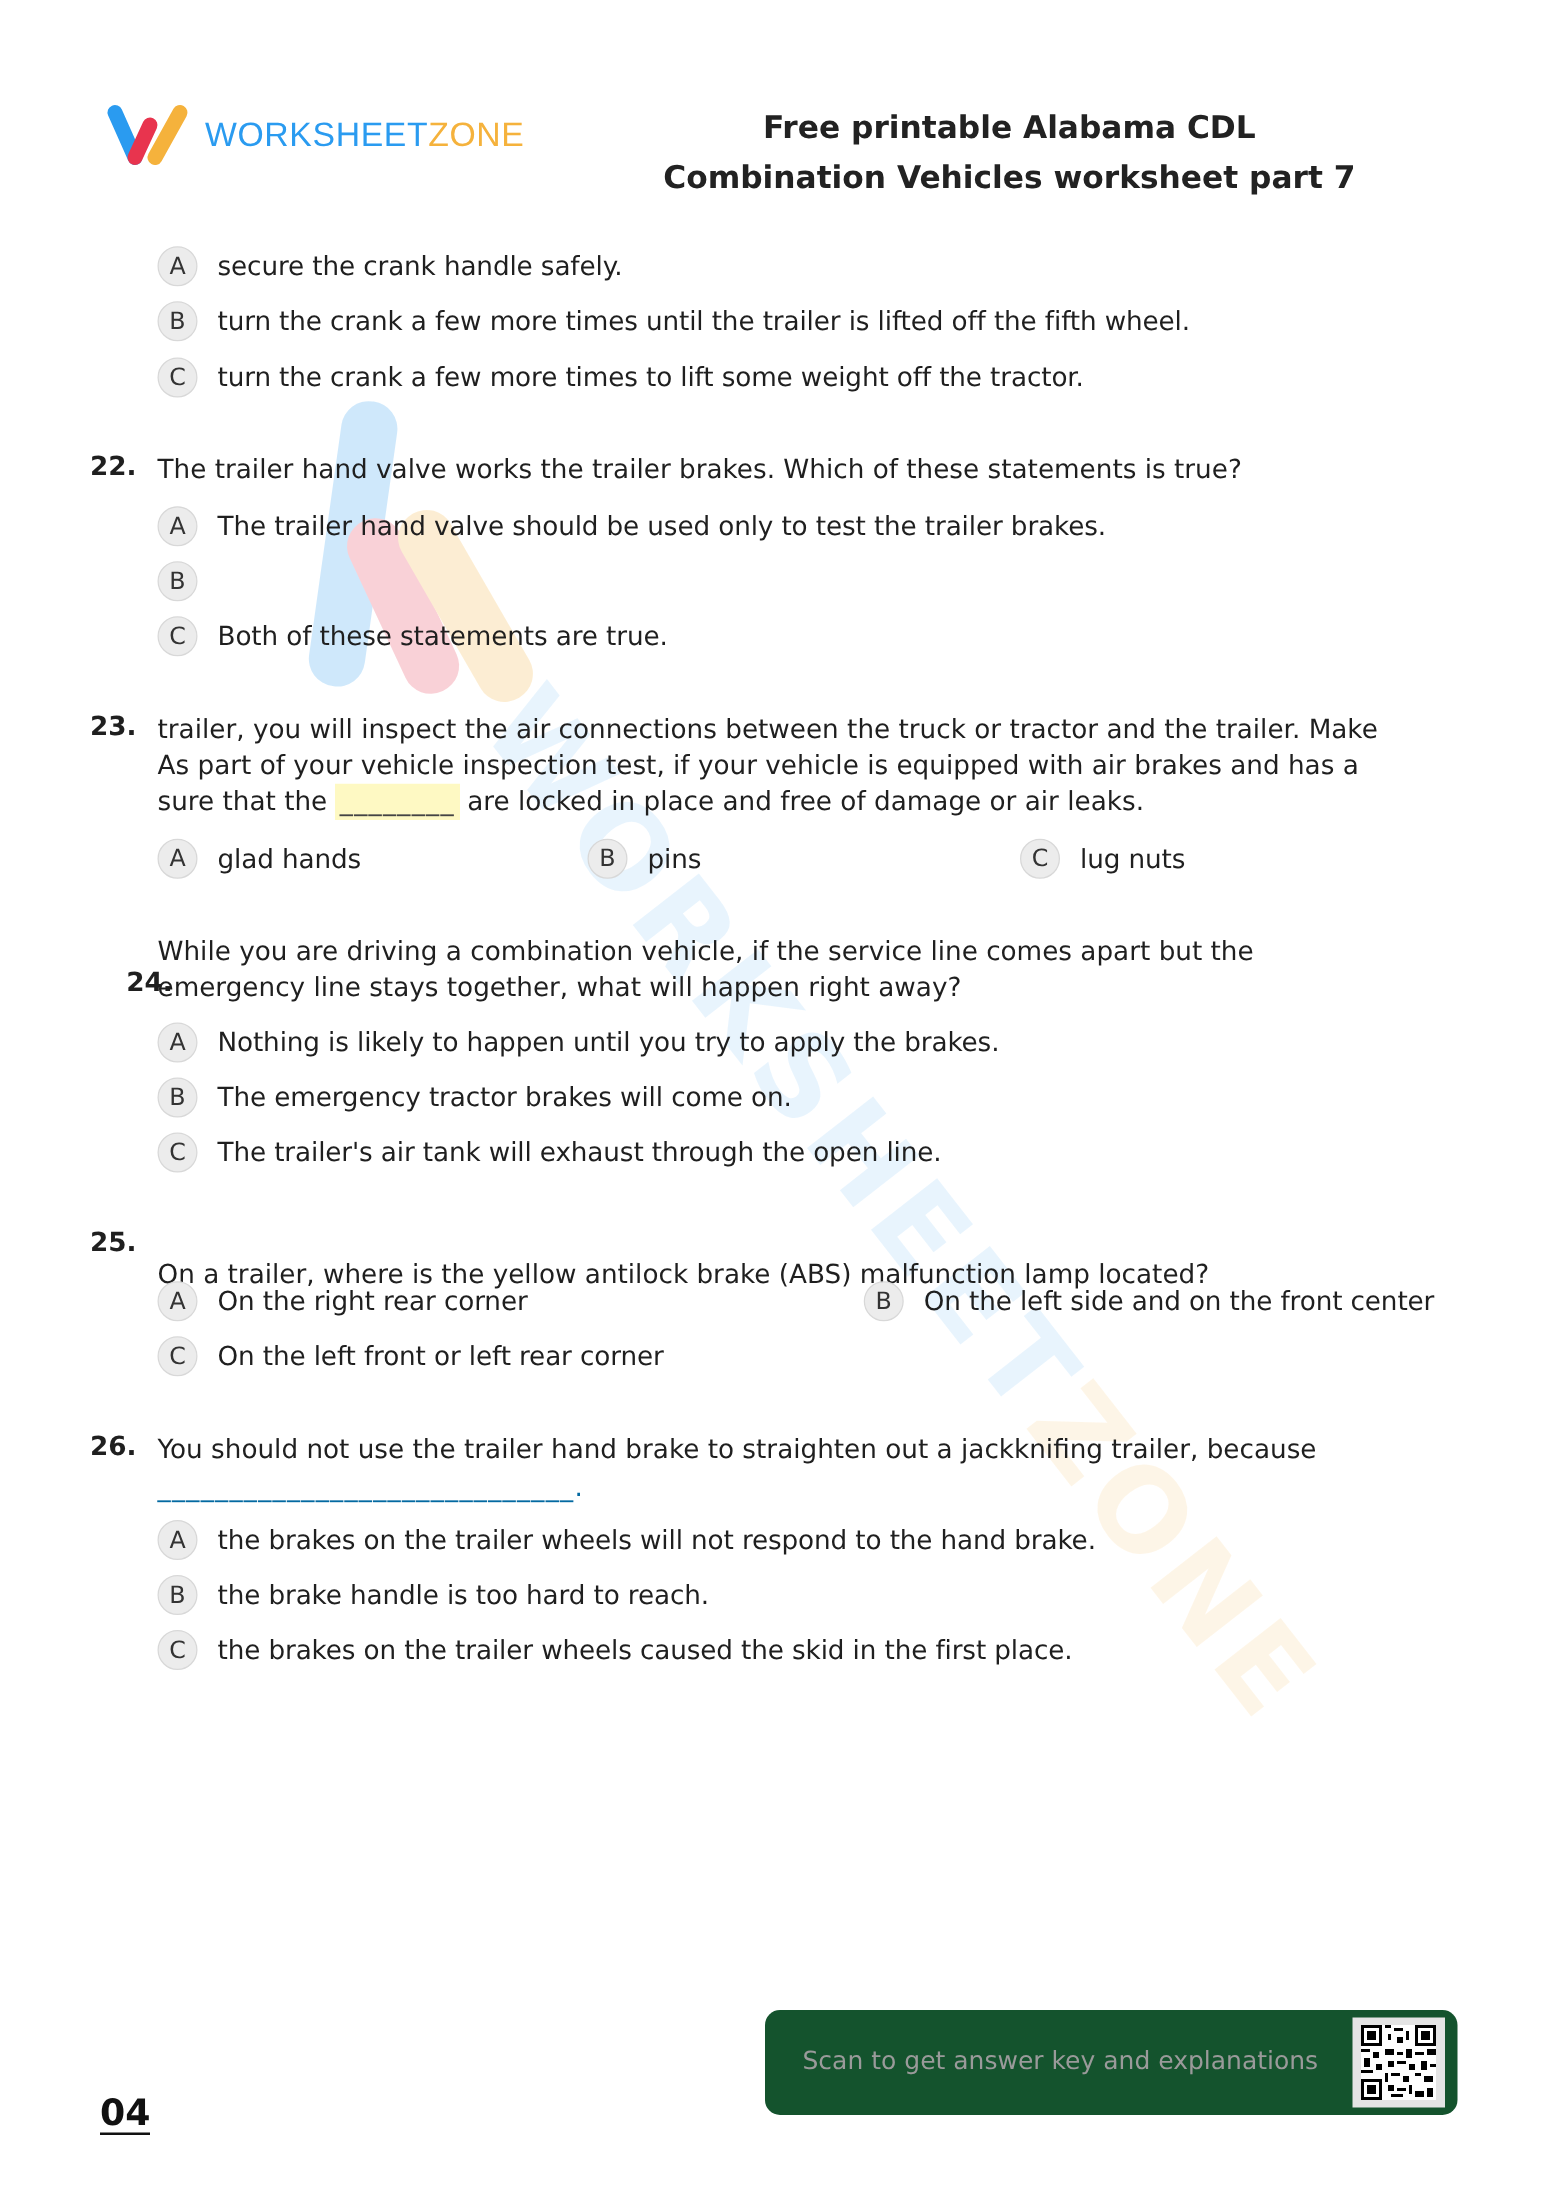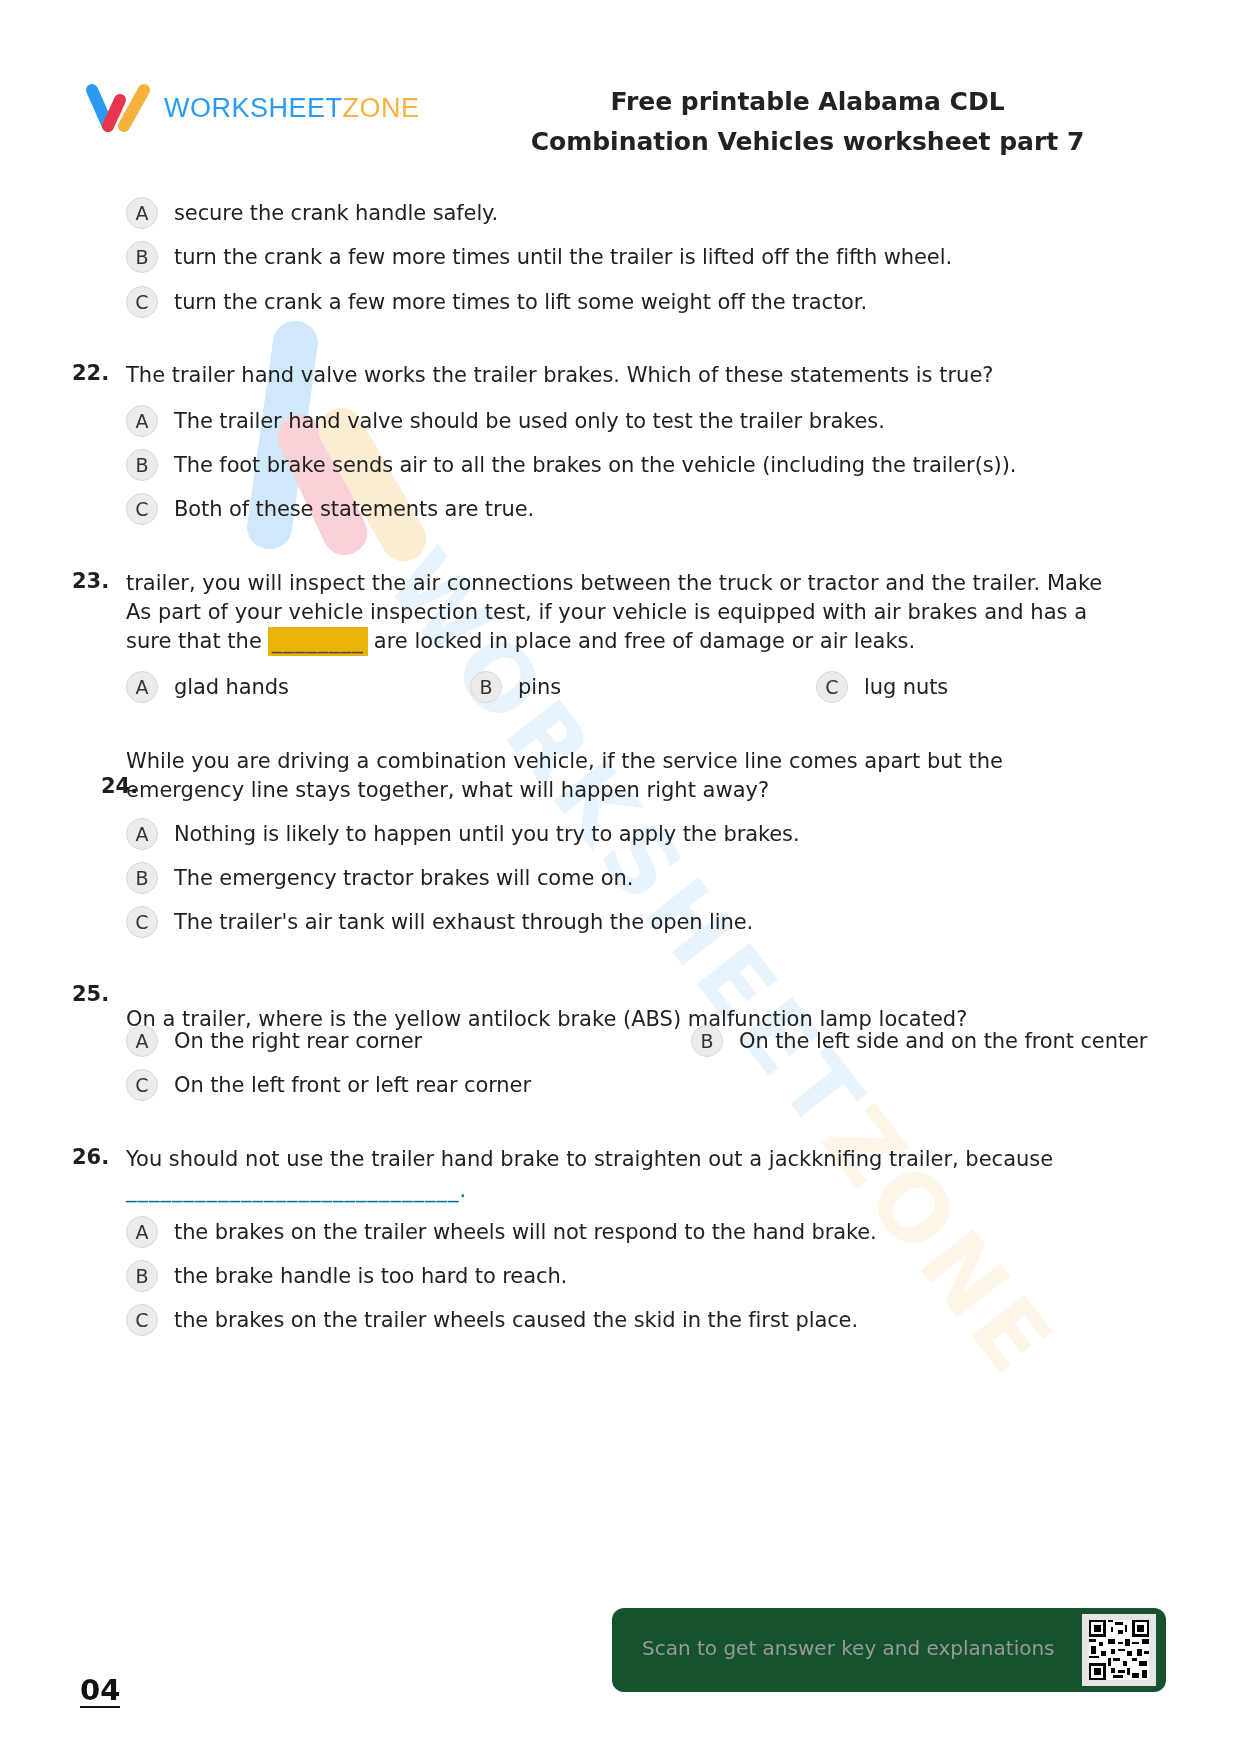--- a/index.html
+++ b/index.html
@@ -25,21 +25,21 @@
 
   
   .opt { position: absolute; display: flex; align-items: center; height: 32px; }
   .opt .badge { width: 32px; height: 32px; border-radius: 50%; background: #ececec; border: 1px solid #d8d8d8;
                 box-sizing: border-box; display: flex; align-items: center; justify-content: center;
                 font-size: 19px; color: #333; flex: none; }
   .opt .txt { margin-left: 16px; font-size: 21px; color: #1f1f1f; white-space: nowrap; letter-spacing: -0.1px; }
 
   .qnum { position: absolute; left: 72px; font-weight: bold; font-size: 21px; color: #1f1f1f; }
   .qtext { position: absolute; left: 126px; width: 1010px; font-size: 21px; line-height: 29px; color: #1f1f1f; }
-  .blank { display: inline-block; background: #eab308; padding: 0 4px; margin: 0 6px; letter-spacing: 1px; color: #444; }
+  .blank { display: inline-block; background: #fef9c3; padding: 0 4px; margin: 0 6px; letter-spacing: 1px; color: #444; }
   .blank-line { position: absolute; left: 126px; font-size: 21px; letter-spacing: 1px; color: #0369a1; }
 
   
   .pagenum { position: absolute; left: 80px; top: 1674px; font-weight: bold; font-size: 29px; color: #111;
              border-bottom: 2px solid #111; line-height: 32px; }
   .scanbox { position: absolute; left: 612px; top: 1608px; width: 554px; height: 84px; background: #14532d;
              border-radius: 12px; }
   .scan-text { position: absolute; left: 30px; top: 28px; font-size: 20px; color: #9a9a9a; white-space: nowrap; }
   .qr { position: absolute; left: 470px; top: 6px; width: 74px; height: 72px; background: #e4e4e4; padding: 6px; box-sizing: border-box; }
 </style>
@@ -80,21 +80,20 @@
 </div>
 
 <div class="qnum" style="top:361px;">22.</div>
 <div class="qtext" style="top:361px;">The trailer hand valve works the trailer brakes. Which of these statements is true?</div>
 <div class="opt" style="left:126px; top:405px;">
   <span class="badge">A</span>
   <span class="txt">The trailer hand valve should be used only to test the trailer brakes.</span>
 </div>
 <div class="opt" style="left:126px; top:449px;">
   <span class="badge">B</span>
-  <span class="txt">The foot brake sends air to all the brakes on the vehicle (including the trailer(s)).</span>
 </div>
 <div class="opt" style="left:126px; top:493px;">
   <span class="badge">C</span>
   <span class="txt">Both of these statements are true.</span>
 </div>
 
 <div class="qnum" style="top:569px;">23.</div>
 <div class="qtext" style="top:569px;">
   <div>trailer, you will inspect the air connections between the truck or tractor and the trailer. Make</div>
   <div>As part of your vehicle inspection test, if your vehicle is equipped with air brakes and has a</div>

